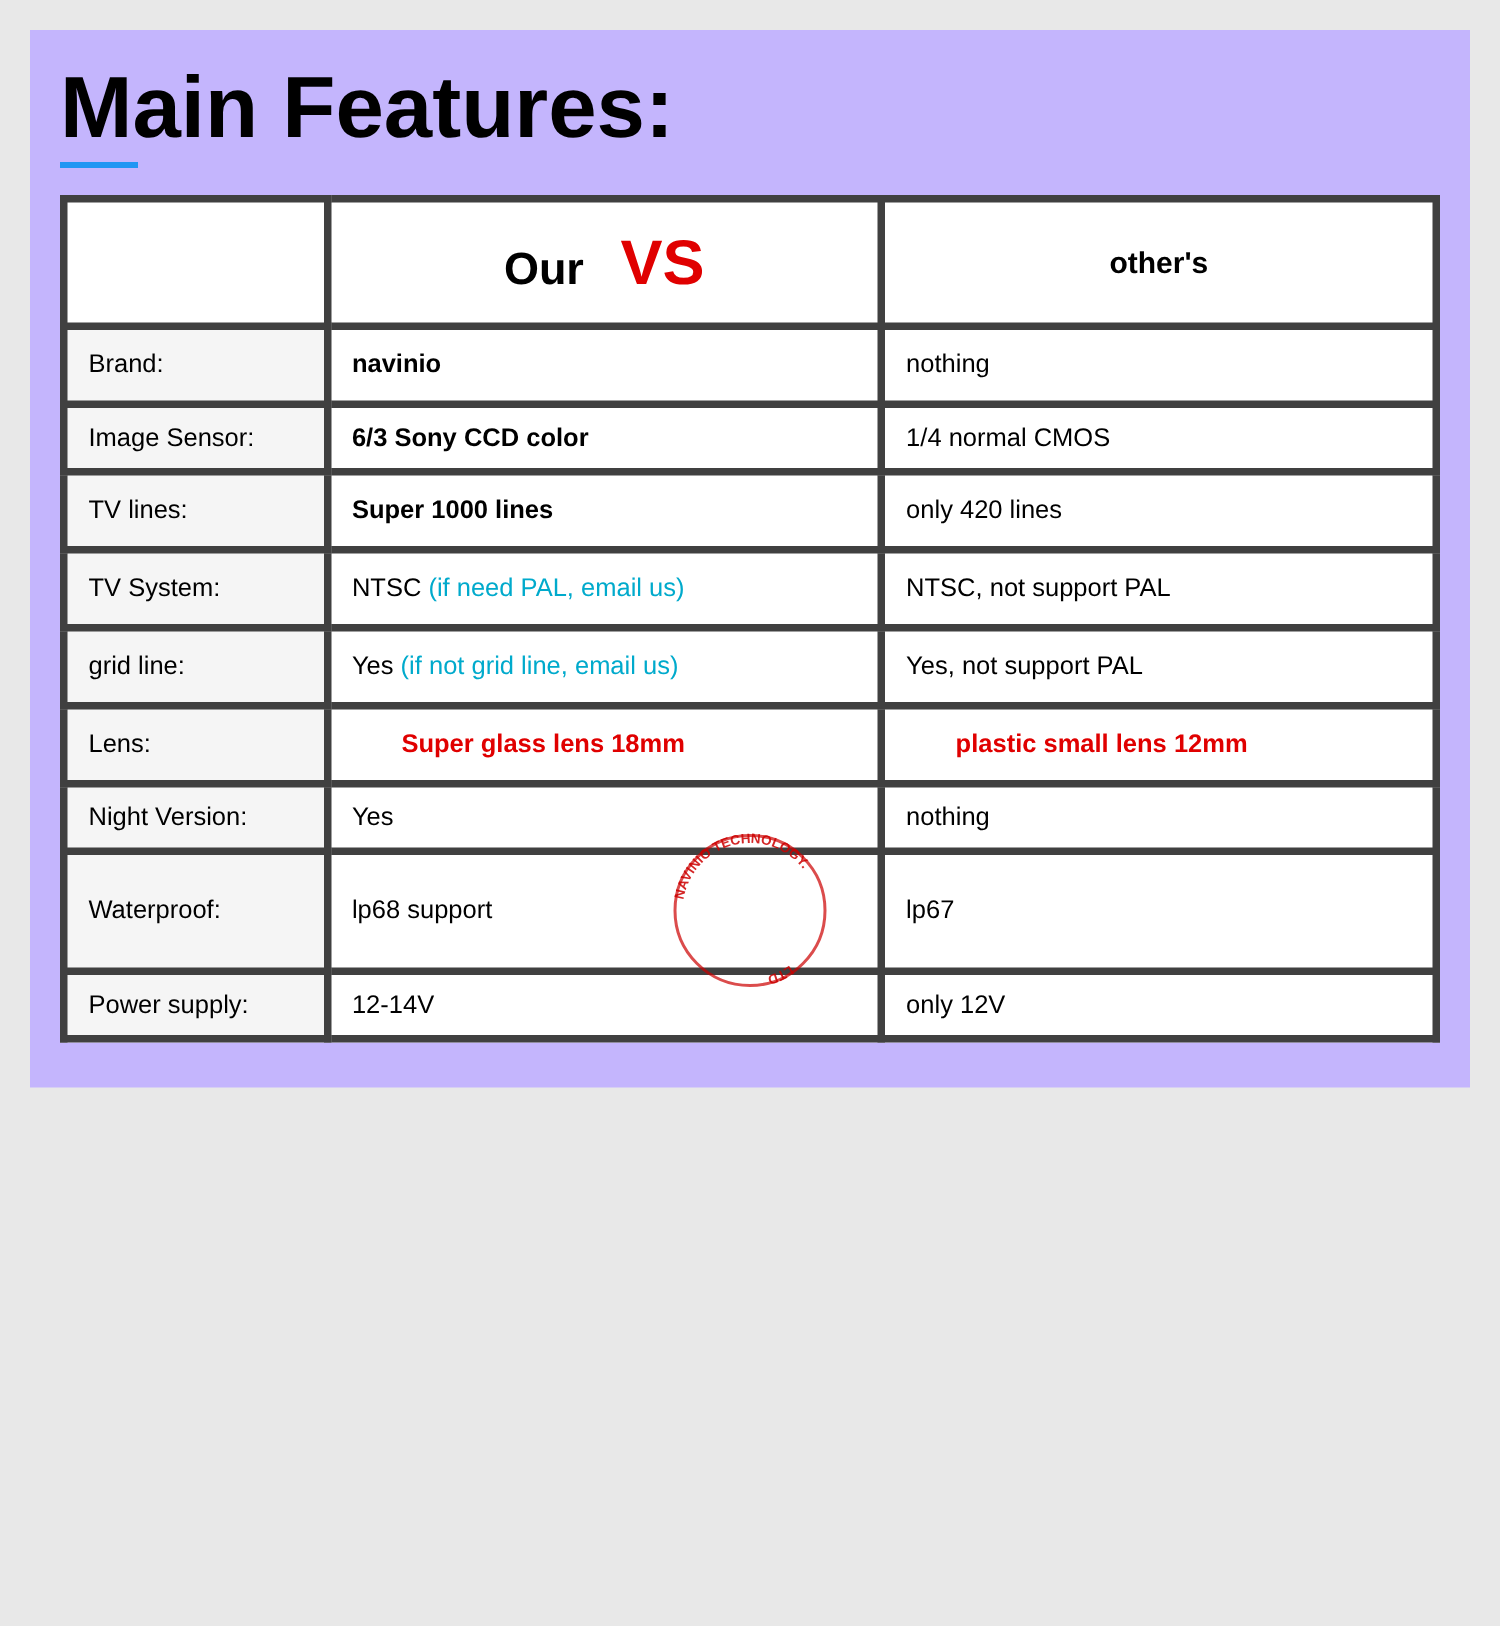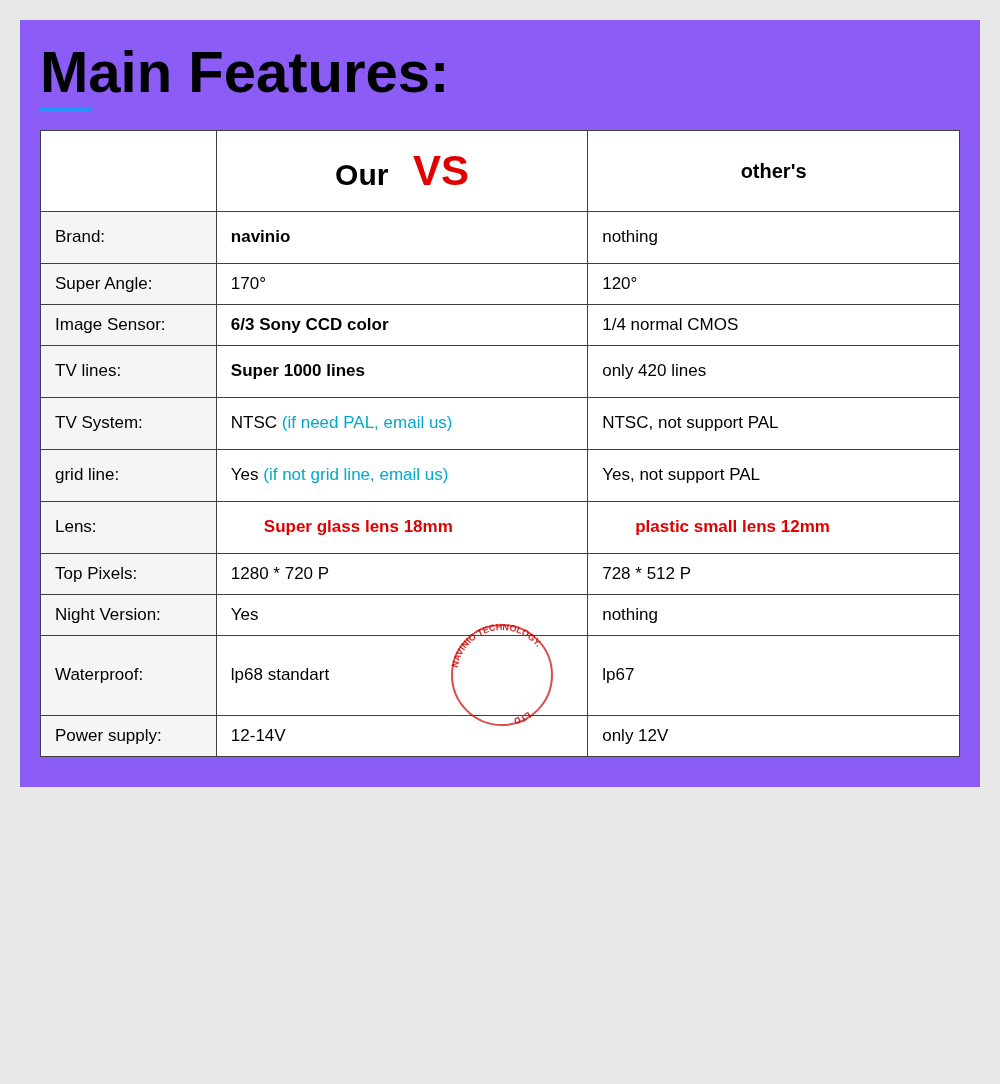--- a/index.html
+++ b/index.html
@@ -7,21 +7,21 @@
       background: #e8e8e8;
       font-family: Arial, sans-serif;
       width: 1000px;
       min-height: 1084px;
       display: flex;
       justify-content: center;
       align-items: flex-start;
       padding: 20px;
     }
     .container {
-      background: #8b5cf6;
+      background: #c4b5fd;
       width: 960px;
       padding: 20px 20px 30px 20px;
     }
     .main-title {
       font-size: 58px;
       font-weight: bold;
       color: #000;
       margin-bottom: 4px;
       line-height: 1.1;
     }
@@ -32,21 +32,21 @@
       margin-bottom: 18px;
     }
     .comparison-table {
       width: 100%;
       border-collapse: collapse;
       background: #fff;
       border: 1px solid #ccc;
     }
     .comparison-table th,
     .comparison-table td {
-      border: 1px solid #404040;
+      border: 5px solid #404040;
       padding: 10px 14px;
       vertical-align: middle;
     }
     .col-label {
       width: 180px;
       font-weight: normal;
       font-size: 17px;
       color: #000;
       background: #f5f5f5;
     }
@@ -129,25 +129,20 @@
           <span class="header-others">other's</span>
         </th>
       </tr>
     </thead>
     <tbody id="table-body">
     <tr class="row-brand">
           <td class="col-label">Brand:</td>
           <td class="col-our"><span class="bold-text">navinio</span></td>
           <td class="col-others"><span>nothing</span></td>
         </tr>
-        <tr class="row-superangle">
-          <td class="col-label">Super Angle:</td>
-          <td class="col-our"><span>170°</span></td>
-          <td class="col-others"><span>120°</span></td>
-        </tr>
         <tr class="row-imagesensor">
           <td class="col-label">Image Sensor:</td>
           <td class="col-our"><span class="bold-text">6/3 Sony CCD color</span></td>
           <td class="col-others"><span>1/4 normal CMOS</span></td>
         </tr>
         <tr class="row-tvlines">
           <td class="col-label">TV lines:</td>
           <td class="col-our"><span class="bold-text">Super 1000 lines</span></td>
           <td class="col-others"><span>only 420 lines</span></td>
         </tr>
@@ -159,33 +154,28 @@
         <tr class="row-gridline">
           <td class="col-label">grid line:</td>
           <td class="col-our"><span>Yes <span class="cyan-text">(if not grid line, email us)</span></span></td>
           <td class="col-others"><span>Yes, not support PAL</span></td>
         </tr>
         <tr class="row-lens">
           <td class="col-label">Lens:</td>
           <td class="col-our"><span class="red-text">Super glass lens 18mm</span></td>
           <td class="col-others"><span class="red-text">plastic small lens 12mm</span></td>
         </tr>
-        <tr class="row-toppixels">
-          <td class="col-label">Top Pixels:</td>
-          <td class="col-our"><span>1280 * 720 P</span></td>
-          <td class="col-others"><span>728 * 512 P</span></td>
-        </tr>
         <tr class="row-nightversion">
           <td class="col-label">Night Version:</td>
           <td class="col-our"><span>Yes</span></td>
           <td class="col-others"><span>nothing</span></td>
         </tr>
         <tr class="row-waterproof">
           <td class="col-label">Waterproof:</td>
-          <td class="col-our" style="position: relative; height: 80px;"><span>lp68 standart</span><div style="position: absolute; right: 30px; top: 50%; transform: translateY(-50%); width: 110px; height: 110px;"><svg class="wm-svg" viewBox="0 0 110 110" xmlns="http://www.w3.org/2000/svg">
+          <td class="col-our" style="position: relative; height: 80px;"><span>lp68 support</span><div style="position: absolute; right: 30px; top: 50%; transform: translateY(-50%); width: 110px; height: 110px;"><svg class="wm-svg" viewBox="0 0 110 110" xmlns="http://www.w3.org/2000/svg">
       <circle cx="55" cy="55" r="50" fill="none" stroke="#cc0000" stroke-width="2" opacity="0.7"></circle>
       <path id="topArc" d="M 10,55 A 45,45 0 0,1 100,55" fill="none"></path>
       <path id="botArc" d="M 100,55 A 45,45 0 0,1 10,55" fill="none"></path>
       <text font-size="9" fill="#cc0000" font-weight="bold" font-family="Arial" opacity="0.85">
         <textPath href="#topArc" startOffset="5%">NAVINIO TECHNOLOGY.</textPath>
       </text>
       <text font-size="9" fill="#cc0000" font-weight="bold" font-family="Arial" opacity="0.85">
         <textPath href="#botArc" startOffset="30%">LTD</textPath>
       </text>
     </svg></div></td>

